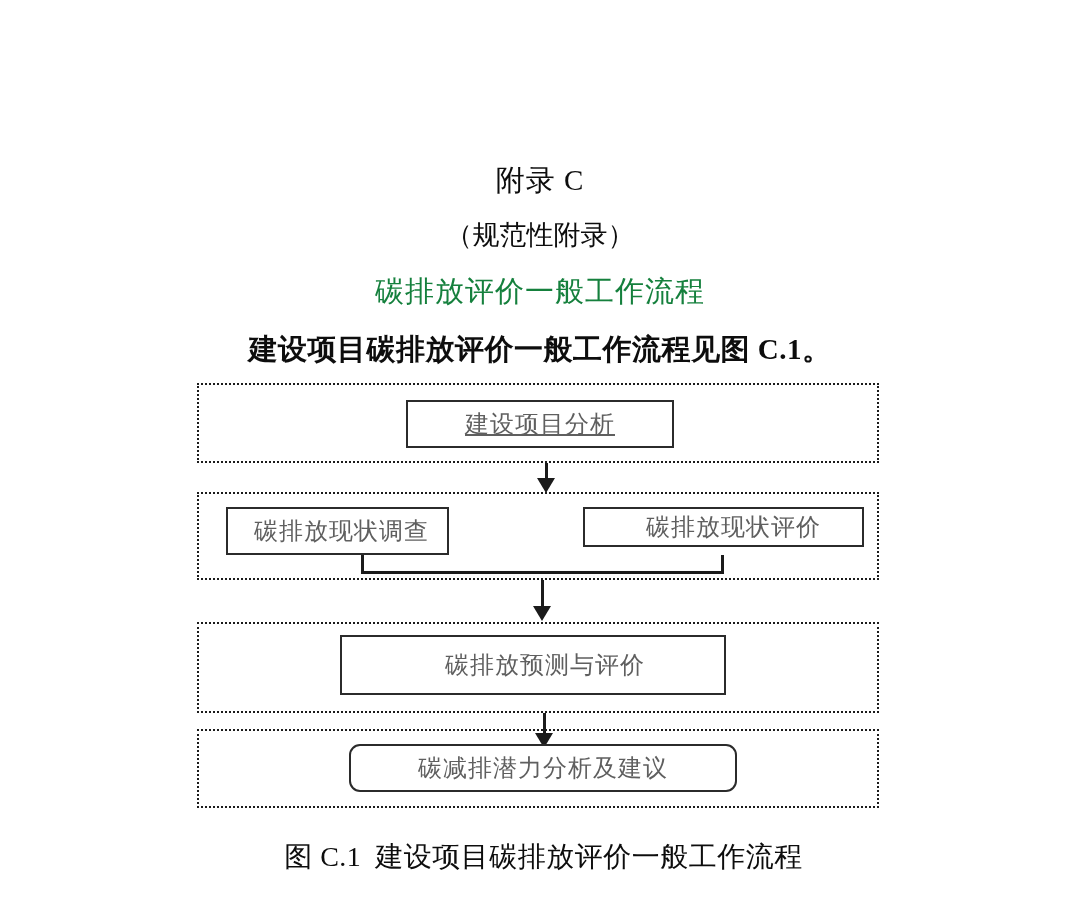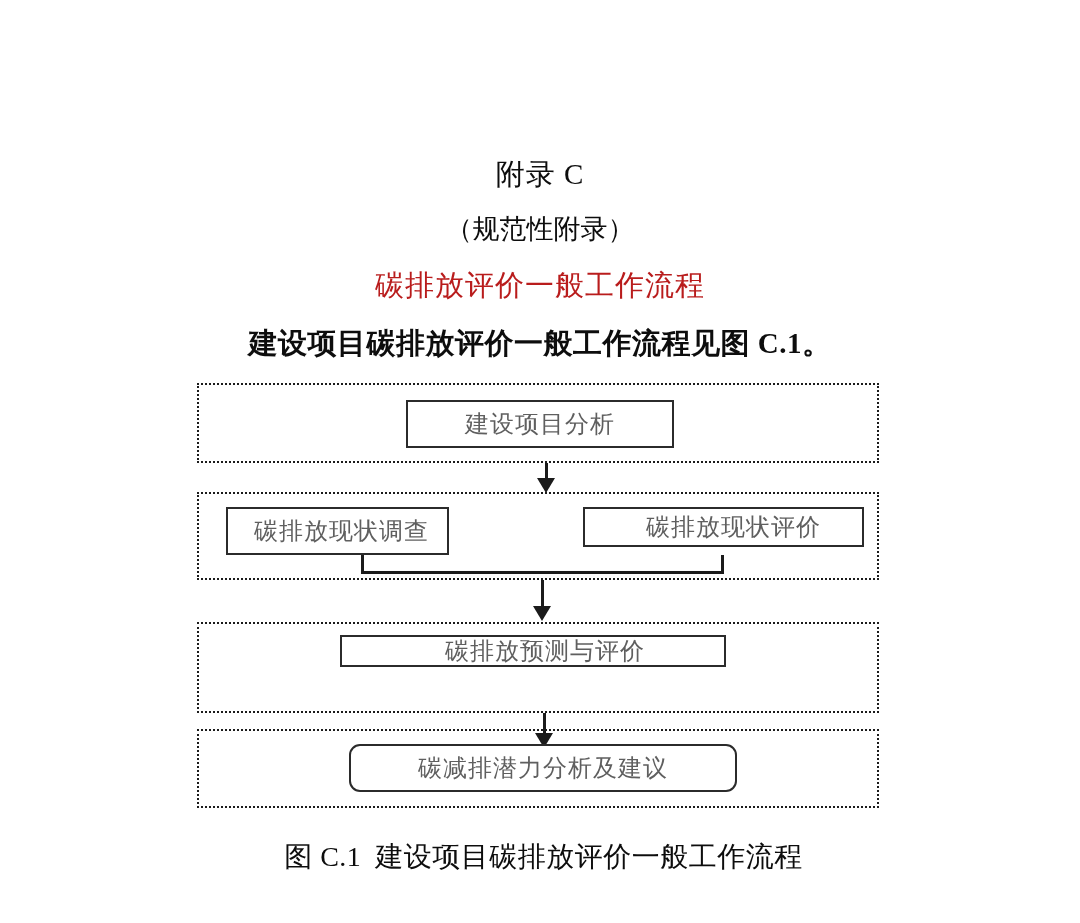--- a/index.html
+++ b/index.html
@@ -22,36 +22,36 @@
     left: 0;
     top: 160px;
     width: 1080px;
     text-align: center;
   }
   .appendix-title {
     font-size: 29px;
     line-height: 1.0;
     letter-spacing: 1px;
     color: #0d0d0d;
-    margin: 0 0 27px 0;
+    margin: 6px 0 27px 0;
     font-weight: 400;
   }
   .appendix-kind {
     font-size: 27px;
     line-height: 1.0;
     letter-spacing: 0px;
     color: #0d0d0d;
     margin: 0 0 28px 0;
     font-weight: 400;
   }
   .appendix-subject {
     font-size: 29px;
     line-height: 1.0;
     letter-spacing: 1px;
-    color: #b91c1c;
+    color: #15803d;
     margin: 0 0 29px 0;
     font-weight: 400;
   }
   .intro-line {
     font-size: 29px;
     line-height: 1.0;
     letter-spacing: 0.5px;
     color: #0d0d0d;
     margin: 0;
     font-weight: 700;
@@ -81,30 +81,30 @@
     justify-content: center;
     font-family: "Liberation Serif", "DejaVu Serif", serif;
     font-size: 24px;
     letter-spacing: 1px;
     color: #5f5f5f;
     white-space: nowrap;
   }
 
   
   #stage-1 { left: 197px; top: 383px; width: 682px; height: 80px; }
-  #node-project-analysis { left: 406px; top: 400px; width: 268px; height: 48px; }
+  #node-project-analysis { left: 406px; top: 400px; width: 268px; height: 48px; text-decoration: underline; }
 
   
   #stage-2 { left: 197px; top: 492px; width: 682px; height: 88px; }
   #node-status-survey { left: 226px; top: 507px; width: 223px; height: 48px; padding-left: 8px; }
   #node-status-assessment { left: 583px; top: 507px; width: 281px; height: 40px; padding-left: 20px; }
 
   
   #stage-3 { left: 197px; top: 622px; width: 682px; height: 91px; }
-  #node-forecast-assessment { left: 340px; top: 635px; width: 386px; height: 32px; padding-left: 24px; }
+  #node-forecast-assessment { left: 340px; top: 635px; width: 386px; height: 60px; padding-left: 24px; }
 
   
   #stage-4 { left: 197px; top: 729px; width: 682px; height: 79px; }
   #node-reduction-potential { left: 349px; top: 744px; width: 388px; height: 48px; border-radius: 11px; }
   .conn-line-v {
     position: absolute;
     width: 3px;
     background: #1b1b1b;
   }
   .conn-line-h {

